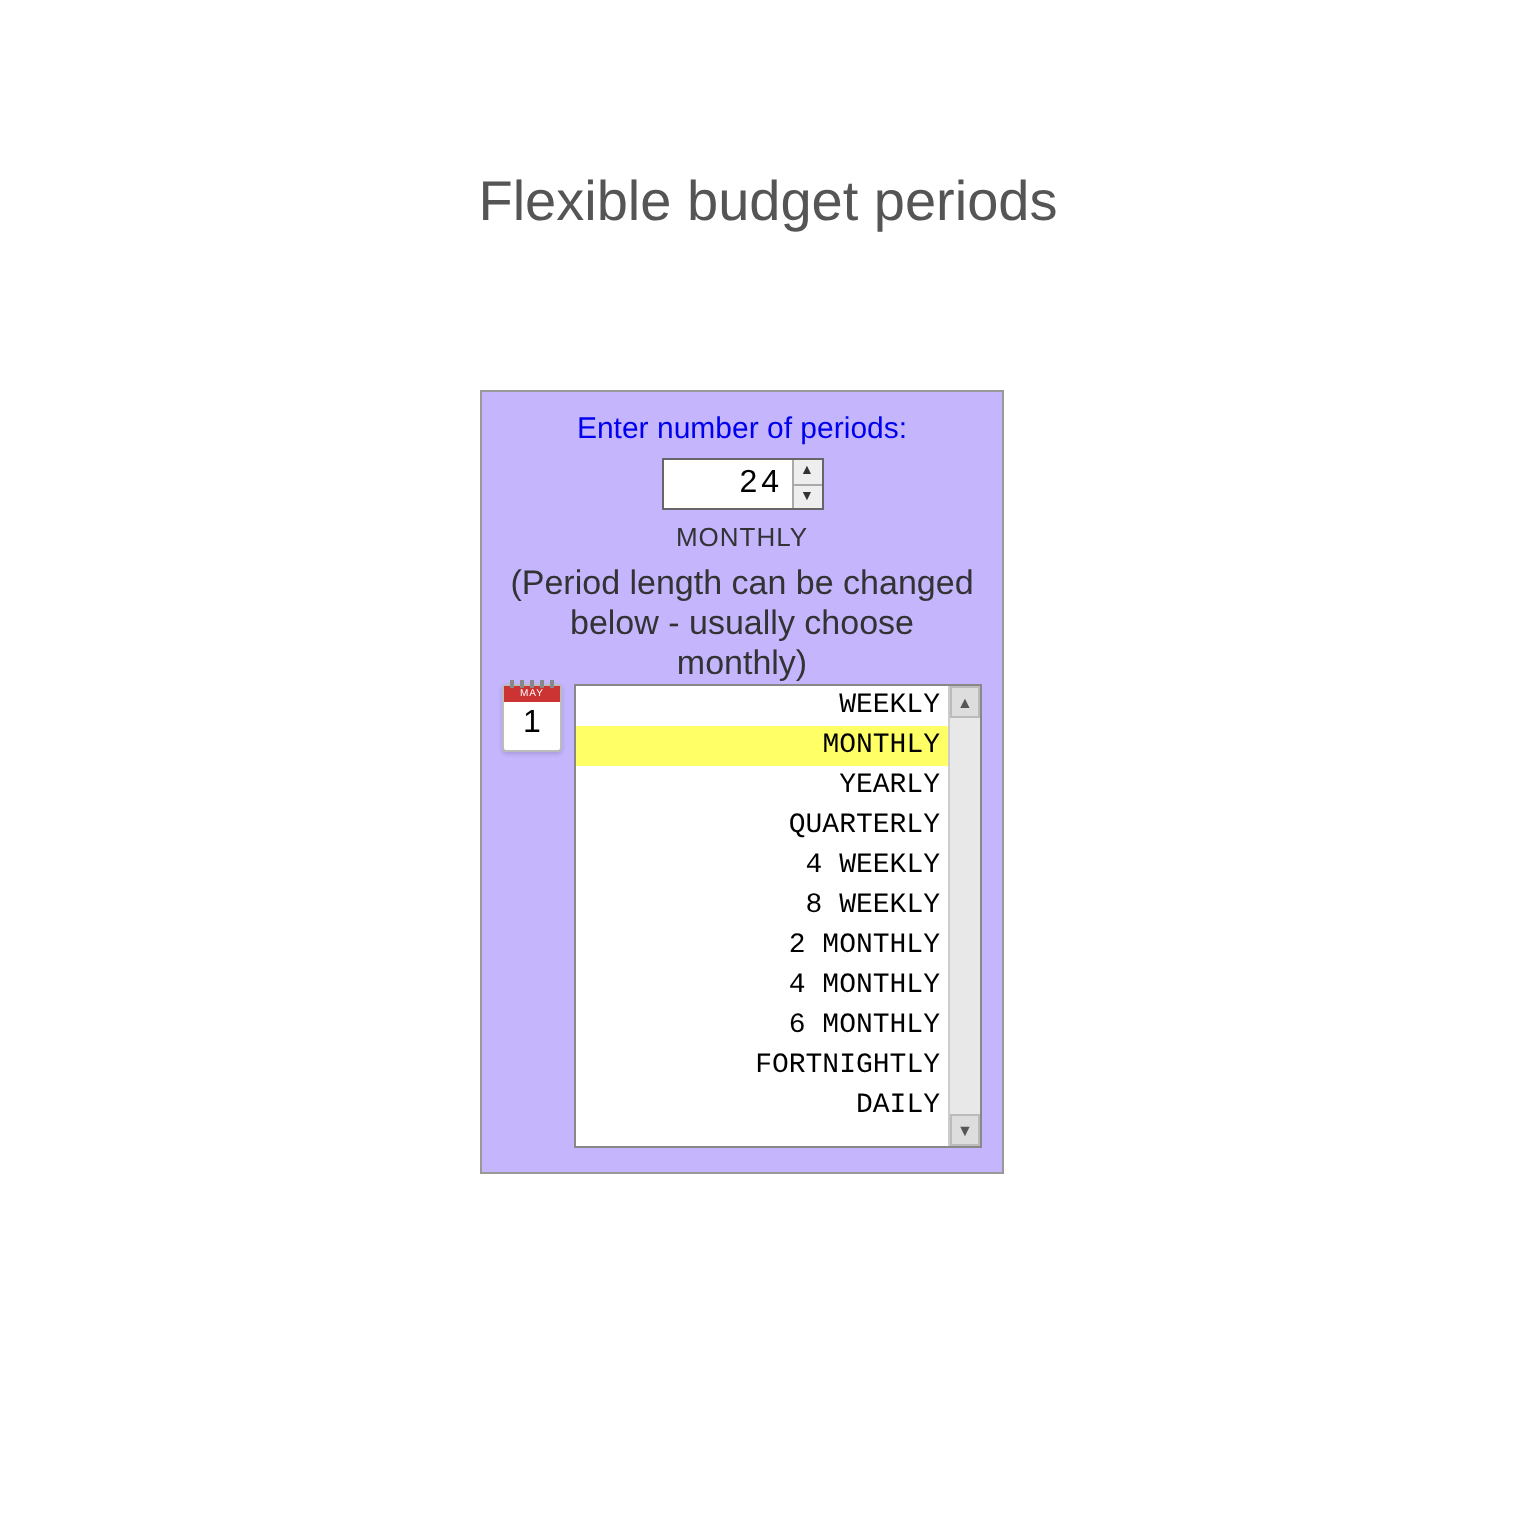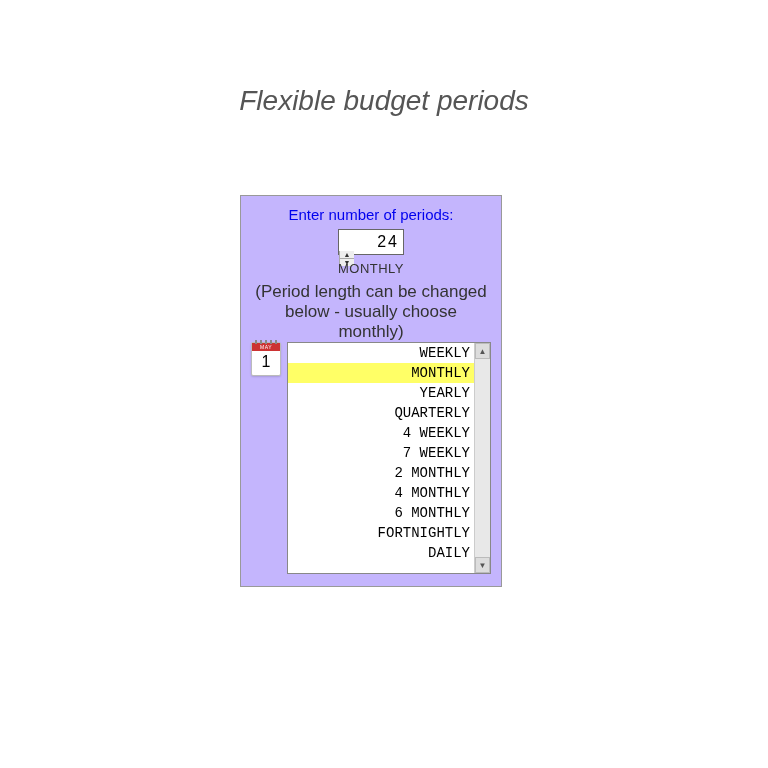--- a/index.html
+++ b/index.html
@@ -12,21 +12,20 @@
     }
     .page-title {
       position: absolute;
       top: 85px;
       left: 0;
       right: 0;
       text-align: center;
       font-size: 28px;
       color: #555;
       font-weight: normal;
-      font-style: italic;
     }
     .panel {
       position: absolute;
       top: 195px;
       left: 240px;
       width: 262px;
       border: 1px solid #999;
       background: #c4b5fd;
       padding: 10px 0 12px 0;
       text-align: center;
@@ -36,21 +35,20 @@
       font-size: 15px;
       margin-bottom: 6px;
     }
     .spinner-wrap {
       display: inline-flex;
       align-items: stretch;
       border: 1px solid #666;
       height: 26px;
       background: #fff;
       margin-bottom: 6px;
-      flex-direction: column;
     }
     .spinner-value {
       width: 64px;
       text-align: right;
       padding: 3px 4px 0 0;
       font-size: 16px;
       letter-spacing: 2px;
       font-family: Arial, sans-serif;
     }
     .spinner-btns {
@@ -206,21 +204,21 @@
       <div class="cal-day">1</div>
     </div>
 
     <div class="listbox-wrap">
       <div class="listbox" id="period-listbox">
           <div class="list-item">WEEKLY</div>
           <div class="list-item selected">MONTHLY</div>
           <div class="list-item">YEARLY</div>
           <div class="list-item">QUARTERLY</div>
           <div class="list-item">4 WEEKLY</div>
-          <div class="list-item">7 WEEKLY</div>
+          <div class="list-item">8 WEEKLY</div>
           <div class="list-item">2 MONTHLY</div>
           <div class="list-item">4 MONTHLY</div>
           <div class="list-item">6 MONTHLY</div>
           <div class="list-item">FORTNIGHTLY</div>
           <div class="list-item">DAILY</div>
         </div>
       <div class="scrollbar">
         <div class="sb-btn">▲</div>
         <div class="sb-track"></div>
         <div class="sb-btn">▼</div>

